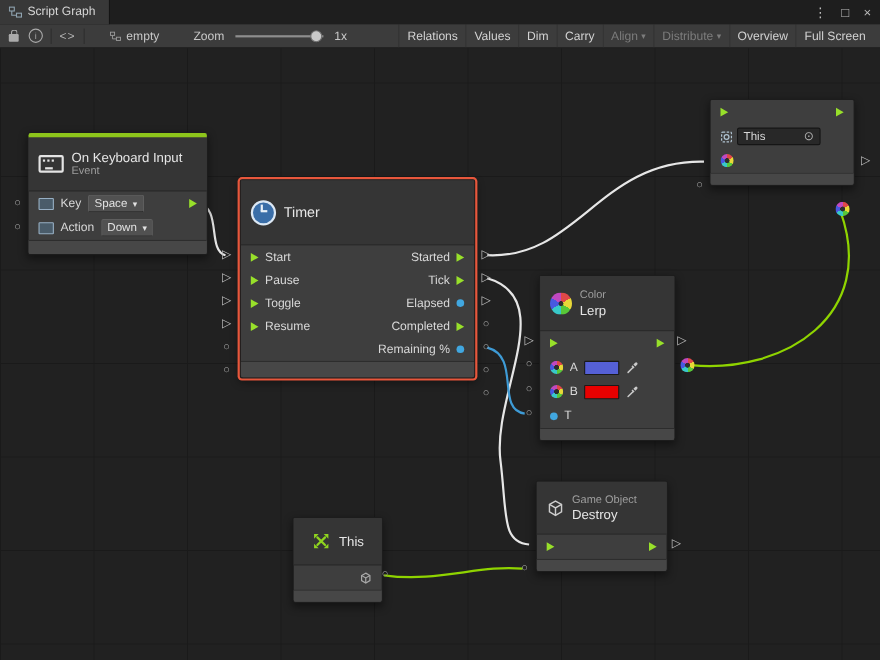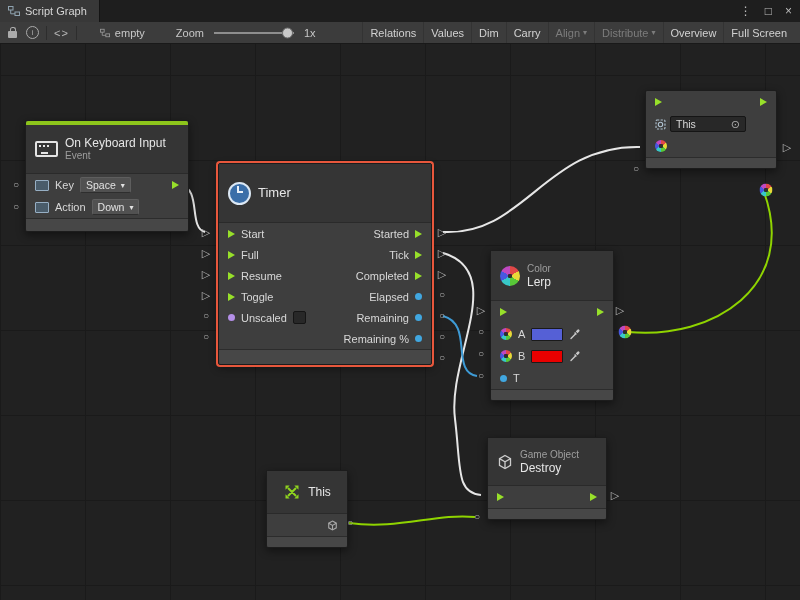--- a/index.html
+++ b/index.html
@@ -203,56 +203,45 @@
             <span>Start</span>
           </span>
           <span class="grp">
             <span>Started</span>
             <span class="arr"></span>
           </span>
         </div>
       <div class="trow">
           <span class="grp">
             <span class="arr"></span>
-            <span>Full</span>
+            <span>Pause</span>
           </span>
           <span class="grp">
             <span>Tick</span>
-            <span class="arr"></span>
-          </span>
-        </div>
-      <div class="trow">
-          <span class="grp">
-            <span class="arr"></span>
-            <span>Resume</span>
-          </span>
-          <span class="grp">
-            <span>Completed</span>
             <span class="arr"></span>
           </span>
         </div>
       <div class="trow">
           <span class="grp">
             <span class="arr"></span>
             <span>Toggle</span>
           </span>
           <span class="grp">
             <span>Elapsed</span>
             <span class="dot dot-b"></span>
           </span>
         </div>
       <div class="trow">
           <span class="grp">
-            <span class="dot dot-v"></span>
-            <span>Unscaled</span>
-            <span class="chk"></span>
-          </span>
-          <span class="grp">
-            <span>Remaining</span>
-            <span class="dot dot-b"></span>
+            <span class="arr"></span>
+            <span>Resume</span>
+          </span>
+          <span class="grp">
+            <span>Completed</span>
+            <span class="arr"></span>
           </span>
         </div>
       <div class="trow" style="justify-content:flex-end">
           <span class="grp">
             <span>Remaining %</span>
             <span class="dot dot-b"></span>
           </span>
         </div>
       <div class="node-foot" style="height:14px"></div>
     </div>

